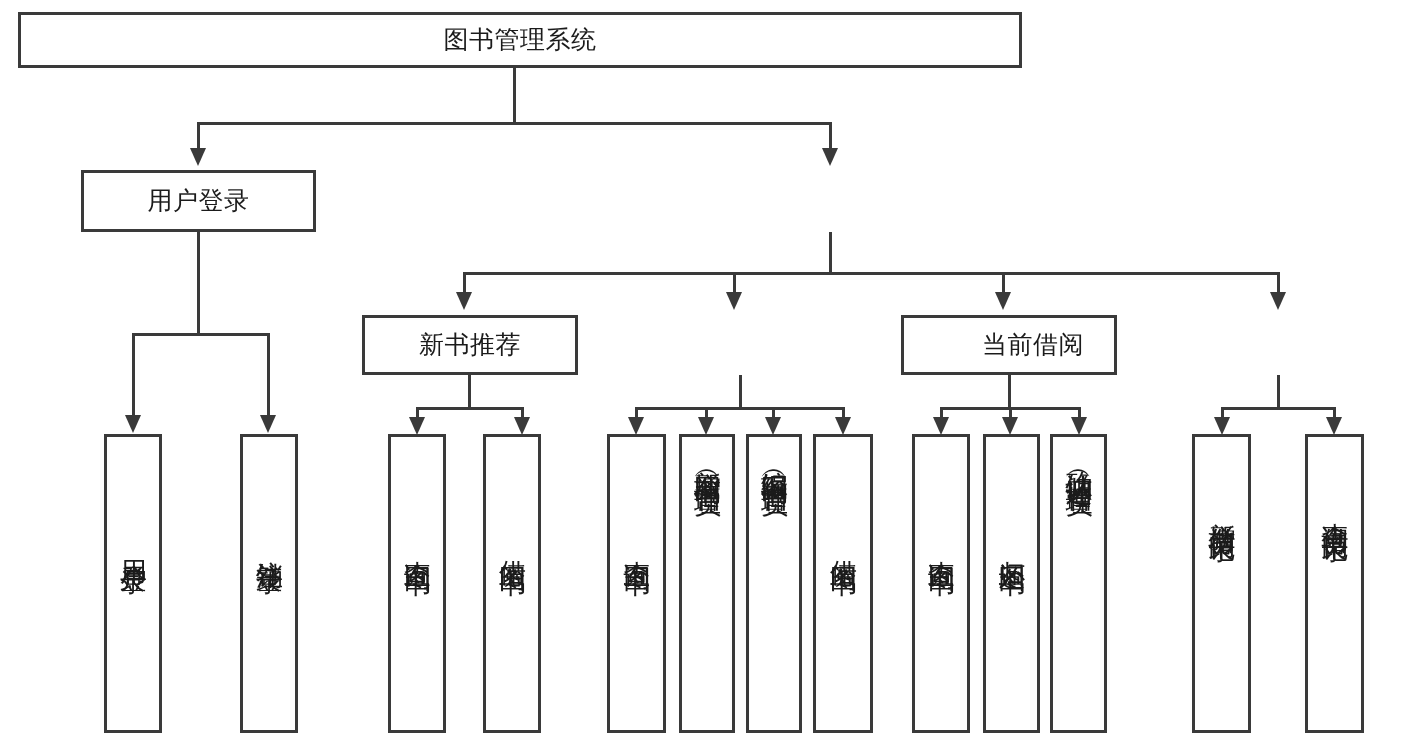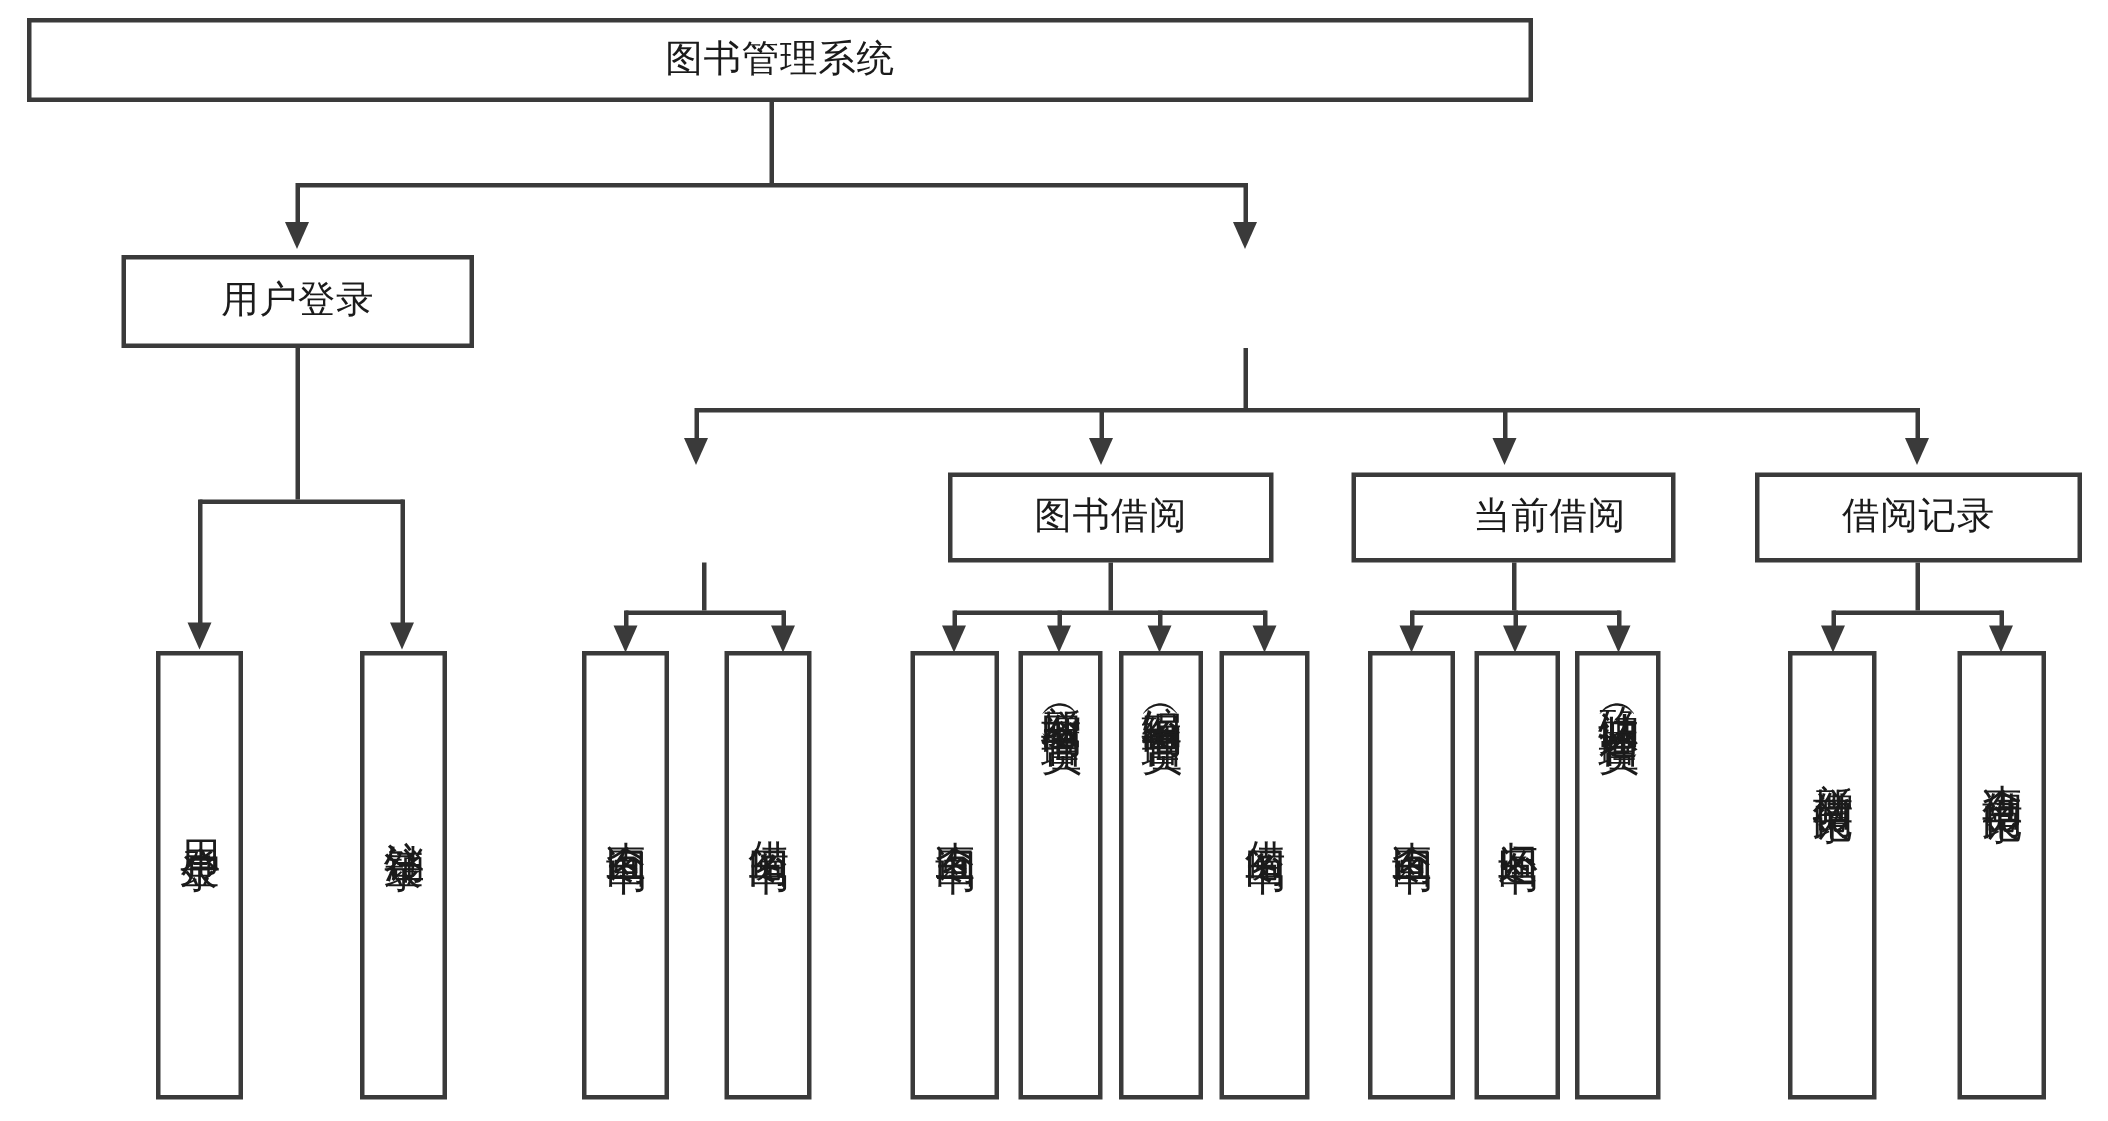--- a/index.html
+++ b/index.html
@@ -114,28 +114,25 @@
 
   <div class="conn v" style="left:463px; top:272px; height:22px;"></div>
   <div class="arrow" style="left:456px; top:292px;"></div>
   <div class="conn v" style="left:733px; top:272px; height:22px;"></div>
   <div class="arrow" style="left:726px; top:292px;"></div>
   <div class="conn v" style="left:1002px; top:272px; height:22px;"></div>
   <div class="arrow" style="left:995px; top:292px;"></div>
   <div class="conn v" style="left:1277px; top:272px; height:22px;"></div>
   <div class="arrow" style="left:1270px; top:292px;"></div>
 
-  <div class="node horizontal" style="left:632px; top:315px; width:217px; height:60px;">
-    <span class="node-label">图书借阅</span>
+  <div class="node horizontal" style="left:362px; top:315px; width:216px; height:60px;">
+    <span class="node-label">新书推荐</span>
   </div>
   <div class="node horizontal" style="left:901px; top:315px; width:216px; height:60px;padding-left:48px;">
     <span class="node-label">当前借阅</span>
-  </div>
-  <div class="node horizontal" style="left:1170px; top:315px; width:218px; height:60px;">
-    <span class="node-label">借阅记录</span>
   </div>
 
   <div class="conn v" style="left:468px; top:375px; height:32px;"></div>
   <div class="conn h" style="left:417px; top:407px; width:106px;"></div>
   <div class="conn v" style="left:416px; top:407px; height:12px;"></div>
   <div class="arrow" style="left:409px; top:417px;"></div>
   <div class="conn v" style="left:521px; top:407px; height:12px;"></div>
   <div class="arrow" style="left:514px; top:417px;"></div>
 
   <div class="conn v" style="left:739px; top:375px; height:32px;"></div>

